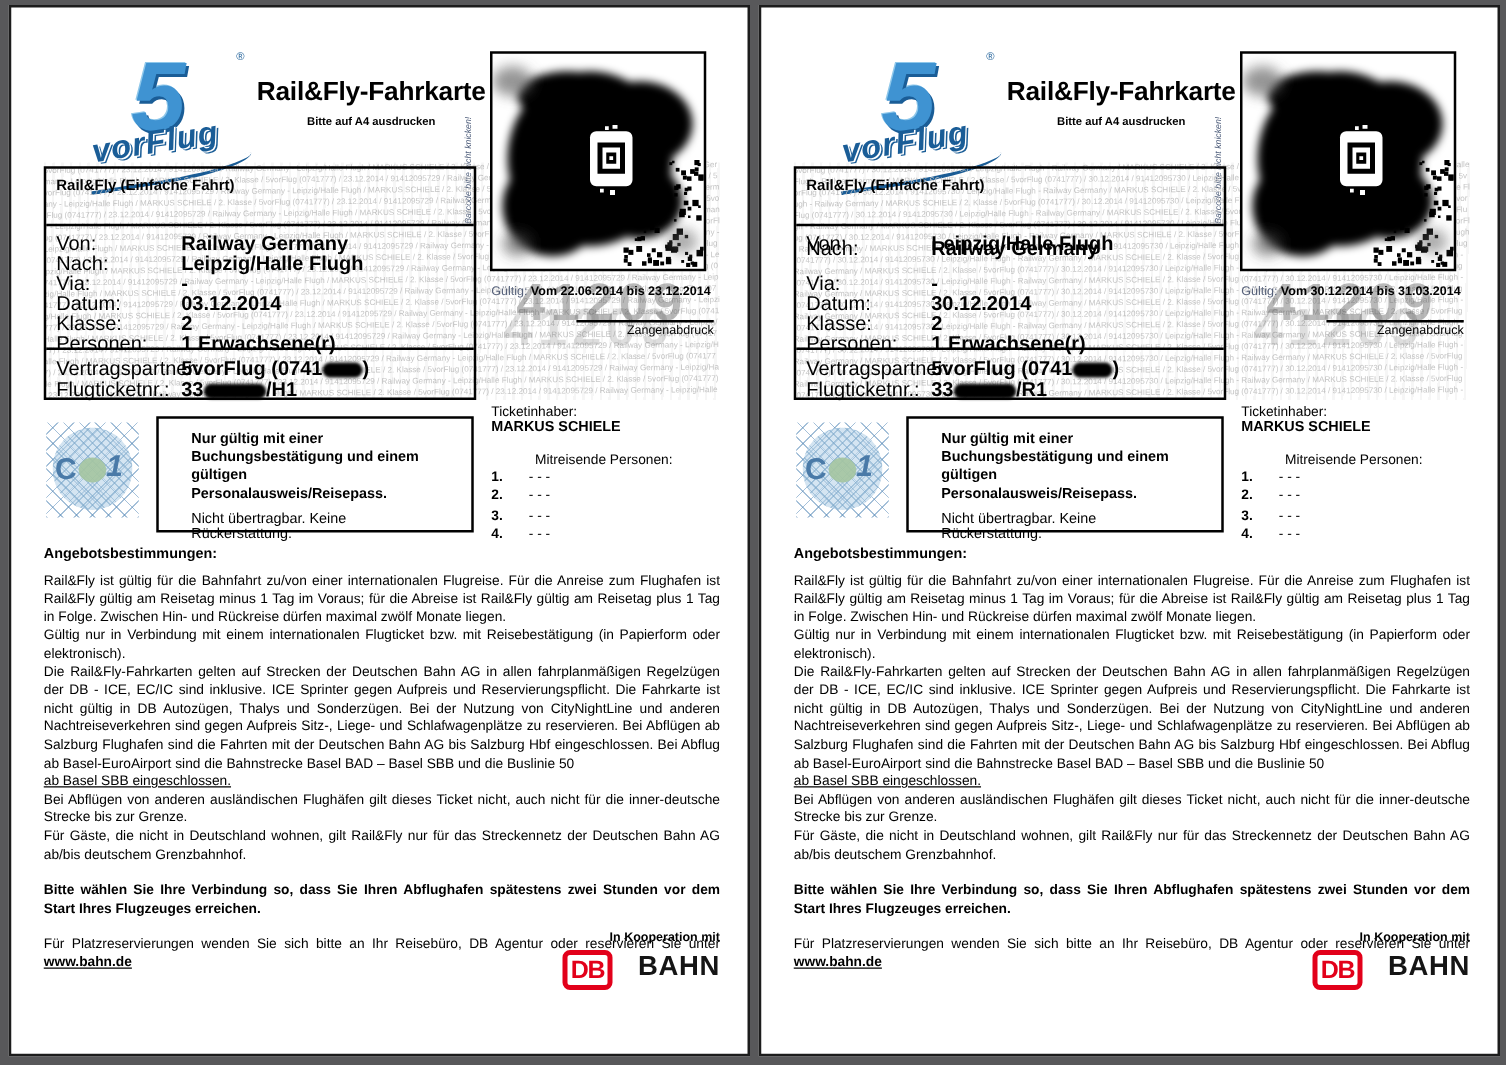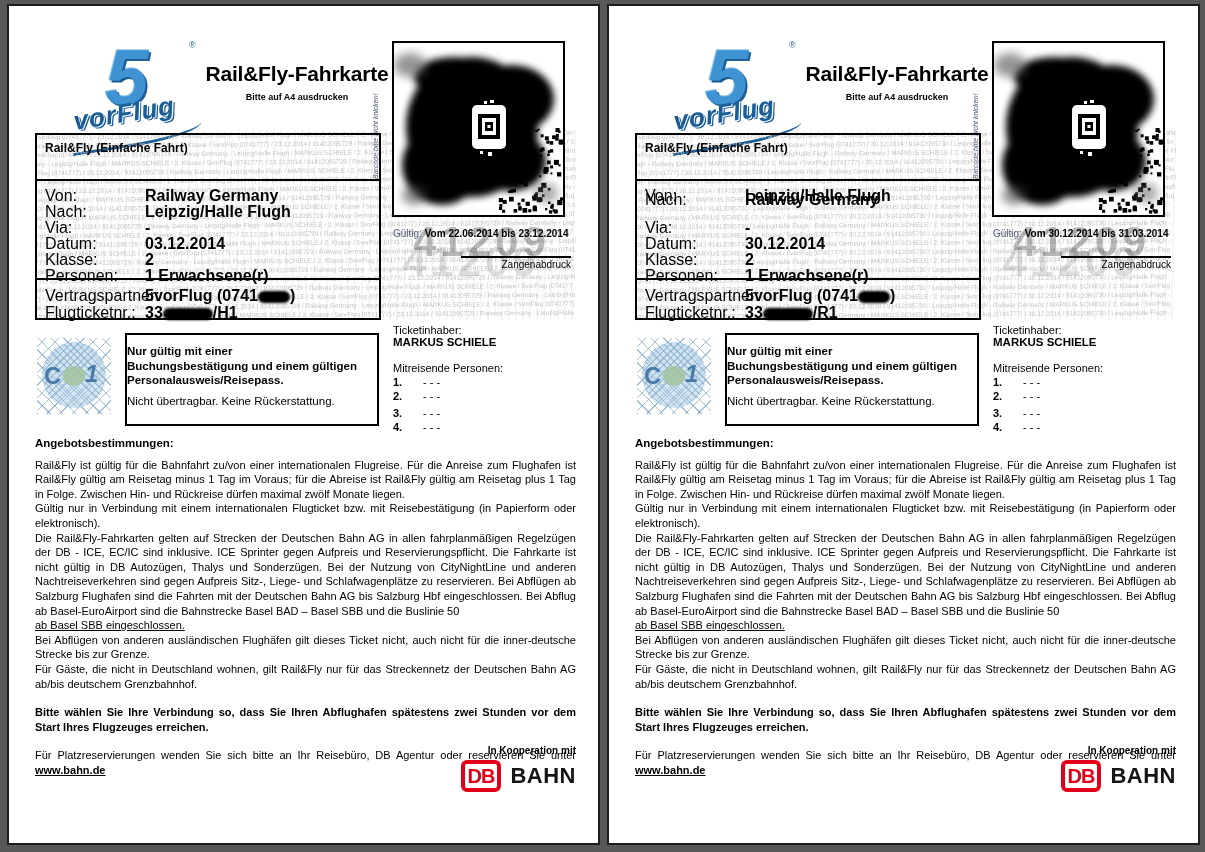--- a/index.html
+++ b/index.html
@@ -72,44 +72,44 @@
         repeating-linear-gradient(45deg, rgba(120,165,200,0.5) 0 1px, rgba(0,0,0,0) 1px 5px),
         repeating-linear-gradient(-45deg, rgba(120,165,200,0.5) 0 1px, rgba(0,0,0,0) 1px 5px),
         radial-gradient(circle, rgba(190,215,235,0.65) 0 60%, rgba(150,190,220,0.5) 100%); }
   .seal .dot { position:absolute; left:26px; top:28px; width:22px; height:20px; border-radius:50%;
                background:#a4c4a0; opacity:0.9; }
   .seal .lc { position:absolute; left:7px; top:24px; font-size:24px; font-weight:bold; color:#4a7aa8; }
   .seal .l1 { position:absolute; left:48px; top:22px; font-size:24px; font-weight:bold; font-style:italic; color:#4a7aa8; }
 
   
   .cond-box { position:absolute; left:116px; top:327px; width:254px; height:93px; border:2px solid #000;
-              padding:9px 0; background:#fff; z-index:2; }
+              padding:9px 26px; background:#fff; z-index:2; }
   .cond-box .b { font-size:11.5px; font-weight:bold; line-height:14.5px; }
   .cond-box .n { font-size:11.5px; margin-top:7px; }
 
   
   .holder { position:absolute; left:384px; top:318px; width:180px; font-size:11px; }
   .holder .hname { font-weight:bold; font-size:11.5px; }
-  .holder .comp-lbl { margin-top:14px; }
+  .holder .comp-lbl { margin-top:14px;text-align:center; }
   .holder .comp-row { margin-top:2px; }
   .holder .comp-row.gap { margin-top:5px; }
   .holder .comp-row .num { display:inline-block; width:30px; font-weight:bold; }
 
   
   .terms { position:absolute; left:26px; top:430px; width:541px; font-size:11px; line-height:14.6px; }
   .terms .heading { font-weight:bold; font-size:11.5px; margin-bottom:7px; }
   .terms p { text-align:justify; }
   .terms p.nj { text-align:left;text-decoration:underline; }
   .terms p.gap { margin-top:14px; }
   .terms .bold { font-weight:bold; }
   .terms a { color:#000; font-weight:bold; text-decoration:underline; }
 
   
   .coop { position:absolute; left:26px; top:739px; width:541px; text-align:right; font-size:10px; font-weight:bold; }
-  .dbrow { position:absolute; left:26px; top:754px; width:541px; display:flex; justify-content:flex-end; align-items:center; gap:9px; }
+  .dbrow { position:absolute; left:26px; top:754px; width:541px; display:flex; justify-content:flex-end; gap:20px; }
   .db-badge { border:4px solid #e2001a; border-radius:6px; color:#e2001a; font-weight:bold;
               font-size:20px; padding:0 3px; line-height:24px; letter-spacing:-1px; }
   .bahn-word { font-size:22px; font-weight:bold; color:#151515; letter-spacing:0.5px; }
 </style>
 </head>
 <body>
 
 <div id="viewport">
 
   <div class="page" id="page-0" style="left:7px">

